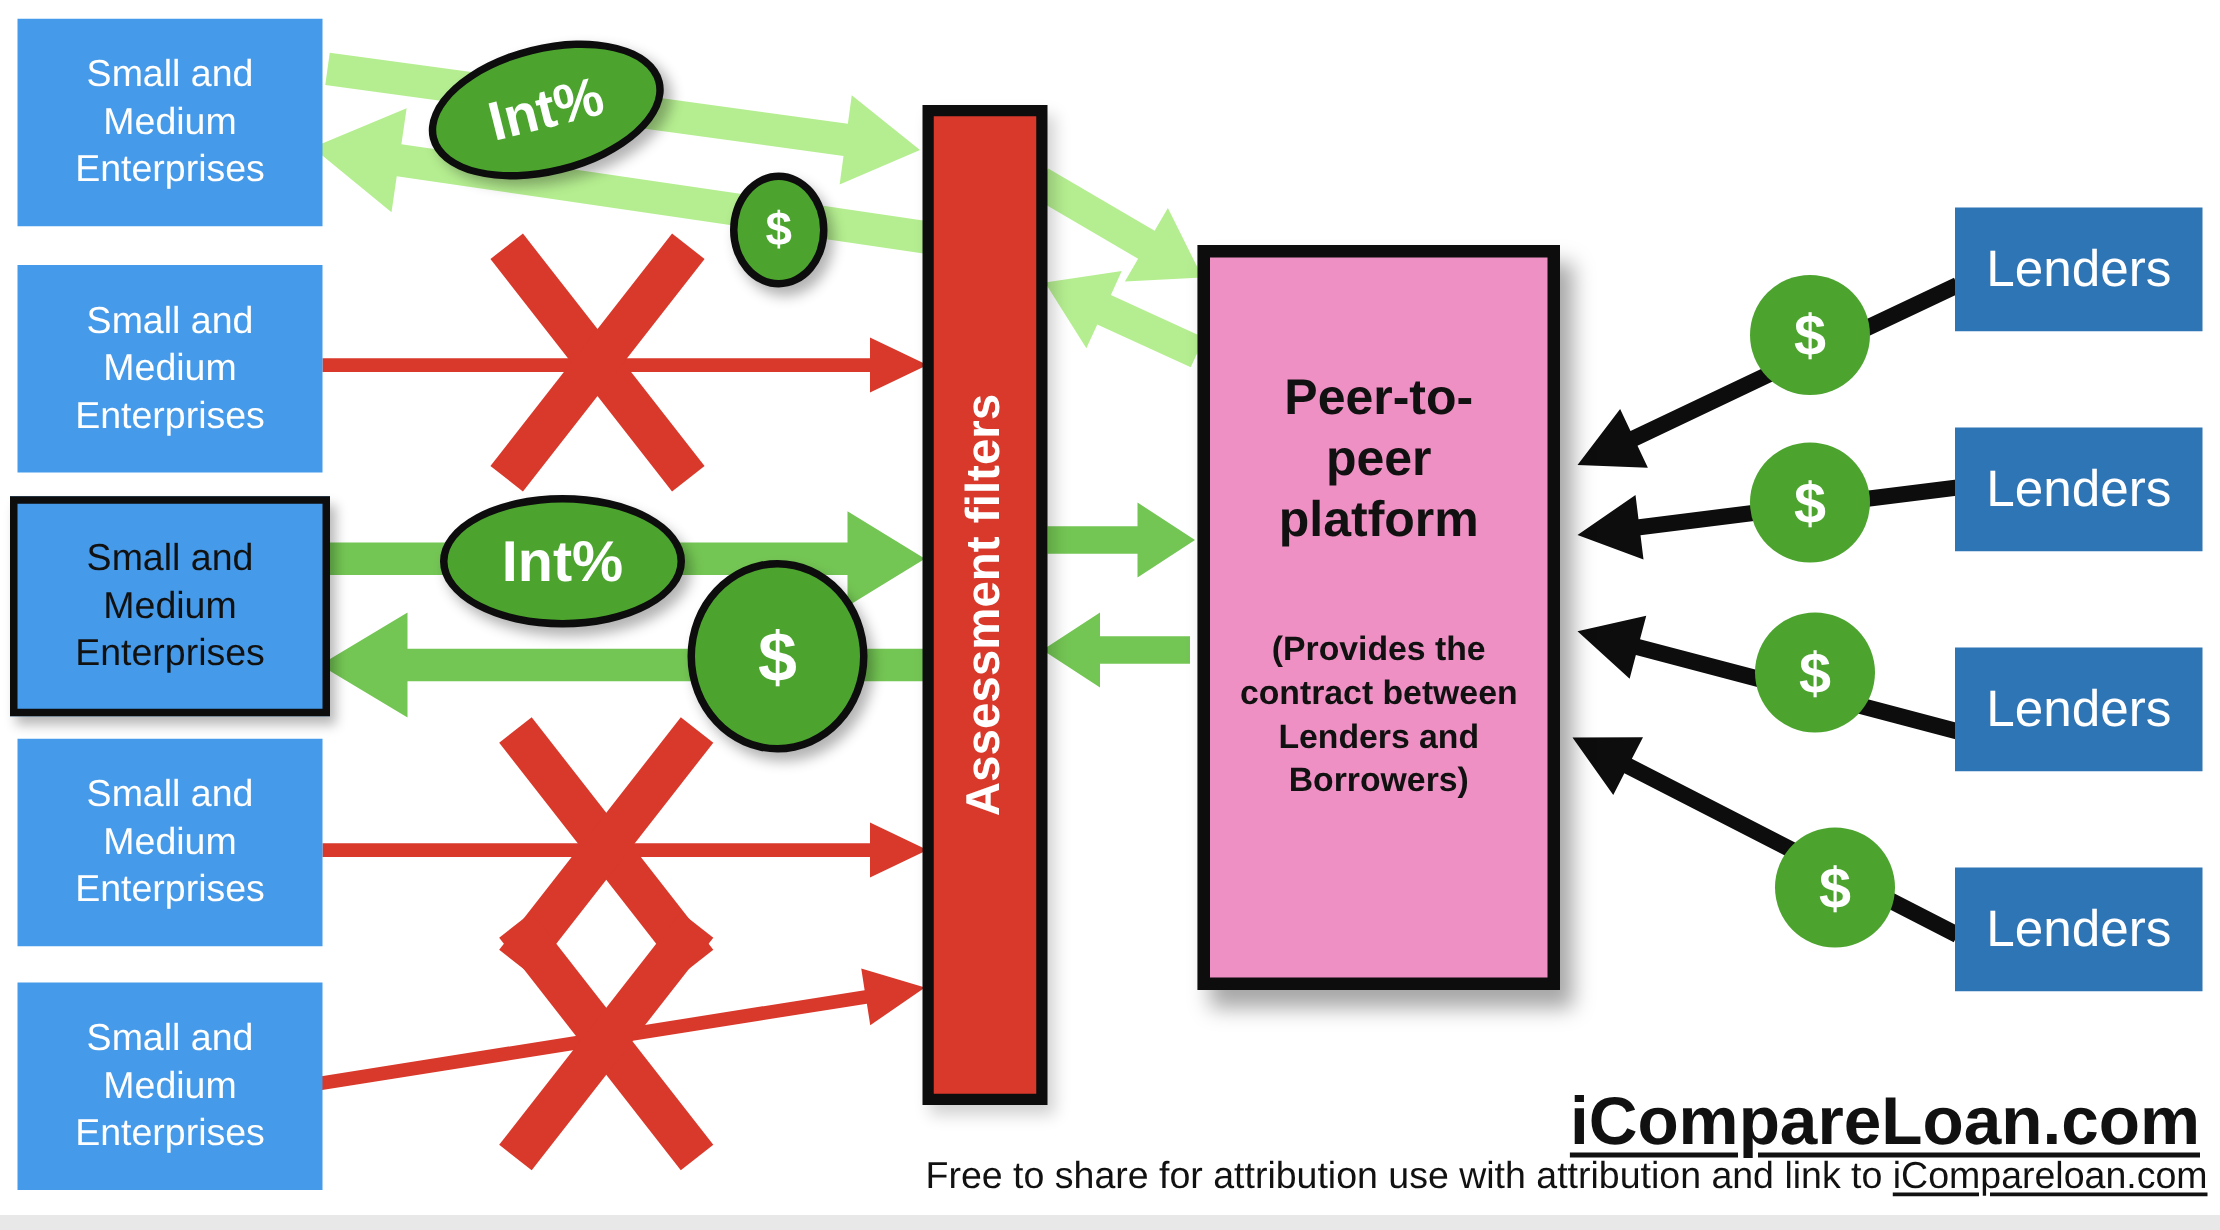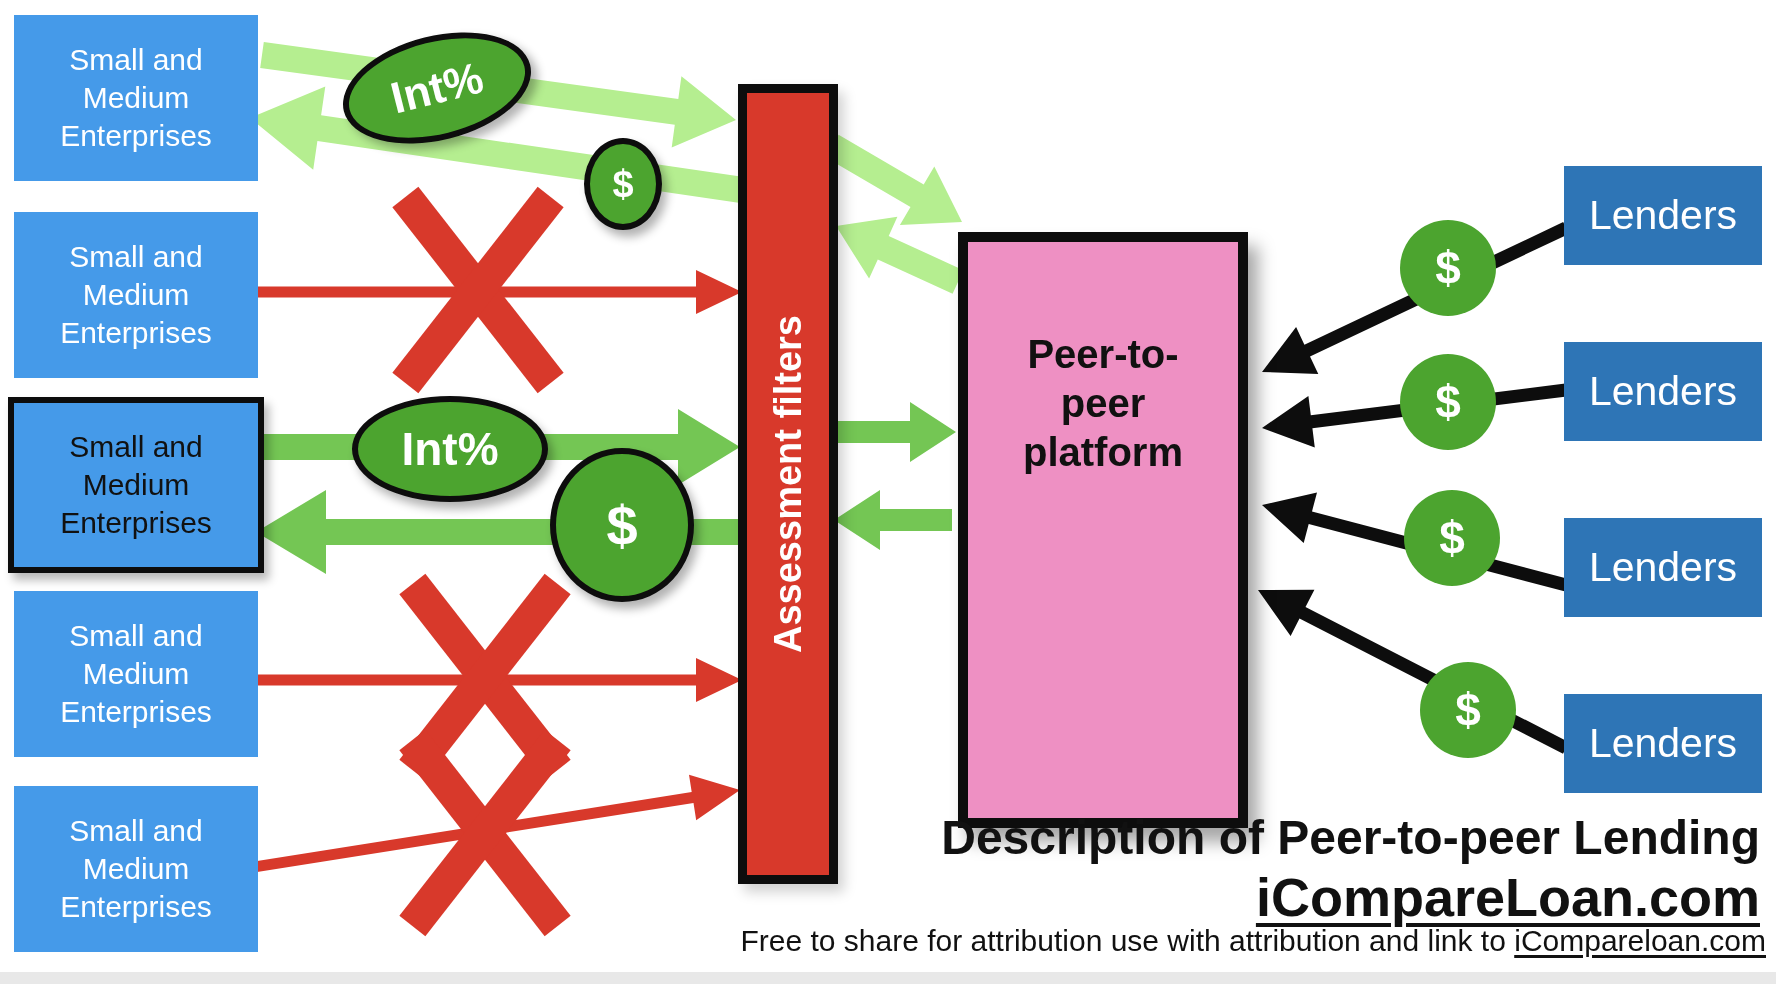--- a/index.html
+++ b/index.html
@@ -29,21 +29,20 @@
   .bar-fill{position:absolute;left:9px;top:9px;right:9px;bottom:9px;background:var(--filter-red,#d8392b);}
   .bar-label{
     position:absolute;top:50%;left:50%;transform:translate(-50%,-50%) rotate(-90deg);
     white-space:nowrap;color:#ffffff;font-weight:bold;font-size:38px;
   }
 
   .platform{
     position:absolute;left:958px;top:196px;width:290px;height:596px;box-sizing:border-box;
     border:10px solid #0d0d0d;background:var(--platform-pink,#ee90c3);
     box-shadow:10px 14px 16px rgba(0,0,0,0.35);
-    margin-top:36px;
   }
   .p-title{
     position:absolute;top:88px;left:0;right:0;text-align:center;
     color:#111111;font-weight:bold;font-size:40px;line-height:49px;
   }
   .p-title .lbl{display:inline-block;width:212px;}
   .p-sub{
     position:absolute;top:296px;left:0;right:0;text-align:center;
     color:#111111;font-weight:bold;font-size:27px;line-height:35px;
   }
@@ -129,20 +128,21 @@
       <span class="lbl">Small and Medium Enterprises</span>
     </div>
 
   <div class="bar">
     <div class="bar-fill"></div>
     <span class="bar-label">Assessment filters</span>
   </div>
 
   <div class="platform">
     <div class="p-title"><span class="lbl">Peer-to-peer platform</span></div>
+    <div class="p-sub"><span class="lbl">(Provides the contract between Lenders and Borrowers)</span></div>
   </div>
 
   <div class="lender" style="top:166px">
       <span>Lenders</span>
     </div>
   <div class="lender" style="top:342px">
       <span>Lenders</span>
     </div>
   <div class="lender" style="top:518px">
       <span>Lenders</span>
@@ -169,19 +169,18 @@
   <div class="badge b-ld b-ld2">
       <span>$</span>
     </div>
   <div class="badge b-ld b-ld3">
       <span>$</span>
     </div>
   <div class="badge b-ld b-ld4">
       <span>$</span>
     </div>
 
-  <div class="cap cap1">Description of Peer-to-peer Lending</div>
   <div class="cap cap2">iCompareLoan.com</div>
   <div class="footer">
     <span>Free to share for attribution use with attribution and link to </span><span class="link">iCompareloan.com</span>
   </div>
   <div class="bottom-strip"></div>
 </div>
 
 </body></html>

